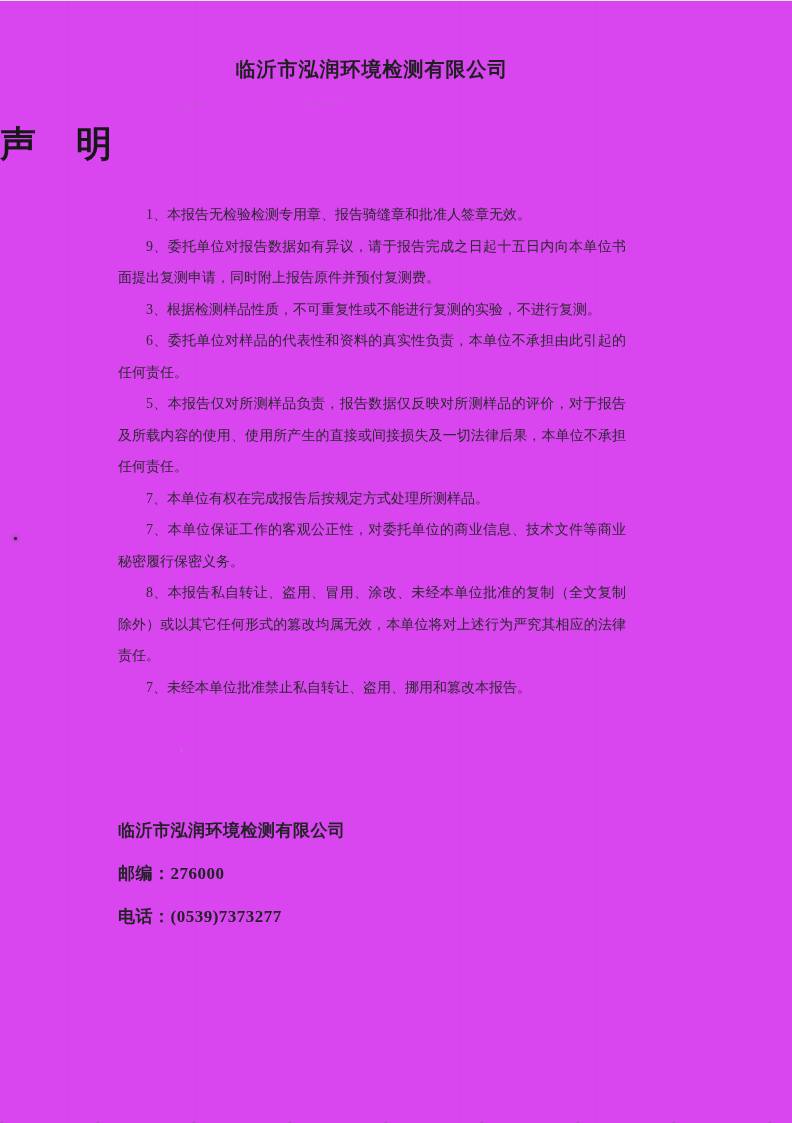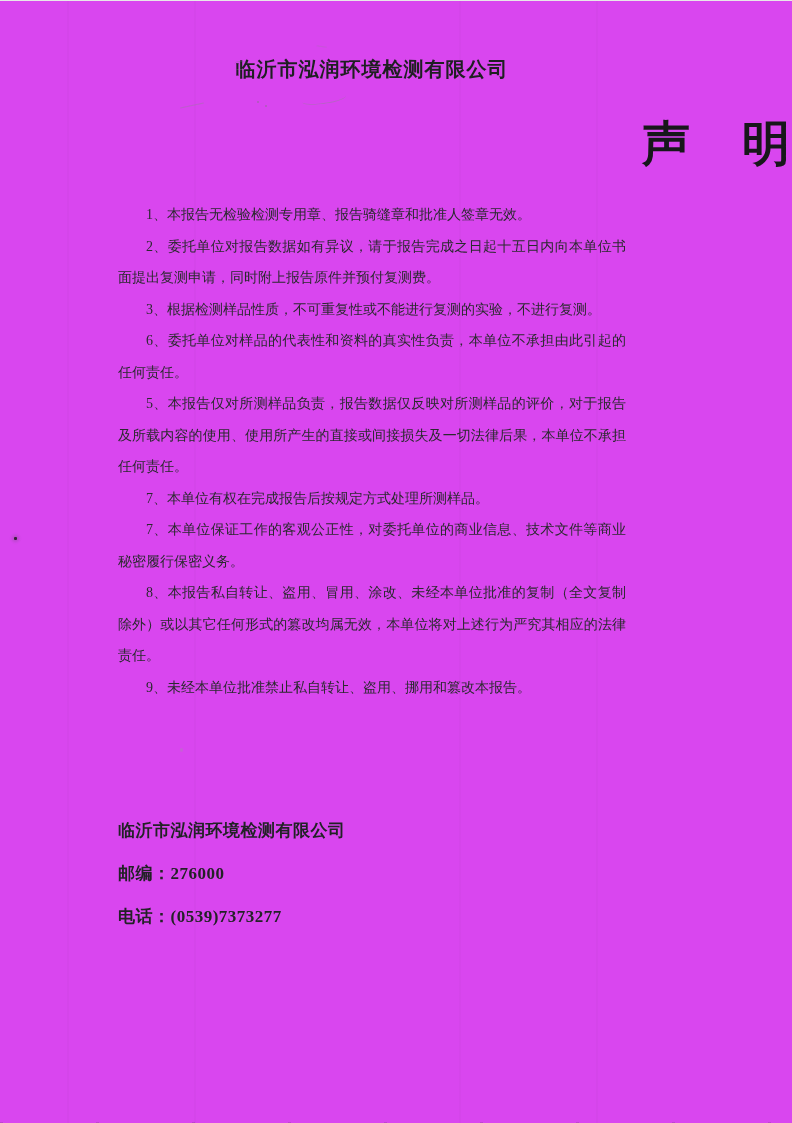--- a/index.html
+++ b/index.html
@@ -32,22 +32,22 @@
   }
   .header-company{
     position:absolute;top:55px;left:0;width:100%;
     text-align:center;
     transform:translateX(-24px);
     font-size:20px;font-weight:700;letter-spacing:1px;
     color:#1f1f22;
   }
   .doc-title{
     position:absolute;top:124px;left:0;width:100%;
-    text-align:right;
-    font-size:48px;line-height:38px;font-weight:700;letter-spacing:2px;
+    text-align:left;
+    font-size:36px;line-height:38px;font-weight:700;letter-spacing:2px;
     color:#17171a;
     white-space:pre;
   }
   .statement-body{
     position:absolute;left:118px;top:198px;width:508px;
     font-size:14px;line-height:31.5px;
     text-align:justify;
     color:#2a2a2e;
   }
   .statement-body p{margin:0;text-indent:2em;}
@@ -85,28 +85,28 @@
   <div class="artifact a-tilde"></div>
   <div class="artifact a-fleck-top"></div>
   <div class="artifact a-squiggle1"></div>
   <div class="artifact a-dots"></div>
   <div class="artifact a-squiggle2"></div>
 
   <div class="doc-title">声　明</div>
 
   <div class="statement-body">
     <p>1、本报告无检验检测专用章、报告骑缝章和批准人签章无效。</p>
-    <p>2、委托单位对报告数据如有异议，请于报告完成之日起十五日内向本单位书面提出复测申请，同时附上报告原件并预付复测费。</p>
+    <p>9、委托单位对报告数据如有异议，请于报告完成之日起十五日内向本单位书面提出复测申请，同时附上报告原件并预付复测费。</p>
     <p>3、根据检测样品性质，不可重复性或不能进行复测的实验，不进行复测。</p>
     <p>6、委托单位对样品的代表性和资料的真实性负责，本单位不承担由此引起的任何责任。</p>
     <p>5、本报告仅对所测样品负责，报告数据仅反映对所测样品的评价，对于报告及所载内容的使用、使用所产生的直接或间接损失及一切法律后果，本单位不承担任何责任。</p>
     <p>7、本单位有权在完成报告后按规定方式处理所测样品。</p>
     <p>7、本单位保证工作的客观公正性，对委托单位的商业信息、技术文件等商业秘密履行保密义务。</p>
     <p>8、本报告私自转让、盗用、冒用、涂改、未经本单位批准的复制（全文复制除外）或以其它任何形式的篡改均属无效，本单位将对上述行为严究其相应的法律责任。</p>
-    <p>9、未经本单位批准禁止私自转让、盗用、挪用和篡改本报告。</p>
+    <p>7、未经本单位批准禁止私自转让、盗用、挪用和篡改本报告。</p>
   </div>
 
   <div class="artifact a-dot-left"></div>
   <div class="artifact a-dot-mid"></div>
   <div class="artifact a-dot-low"></div>
 
   <div class="footer">
     <div class="row">
       <span>临沂市泓润环境检测有限公司</span>
     </div>

